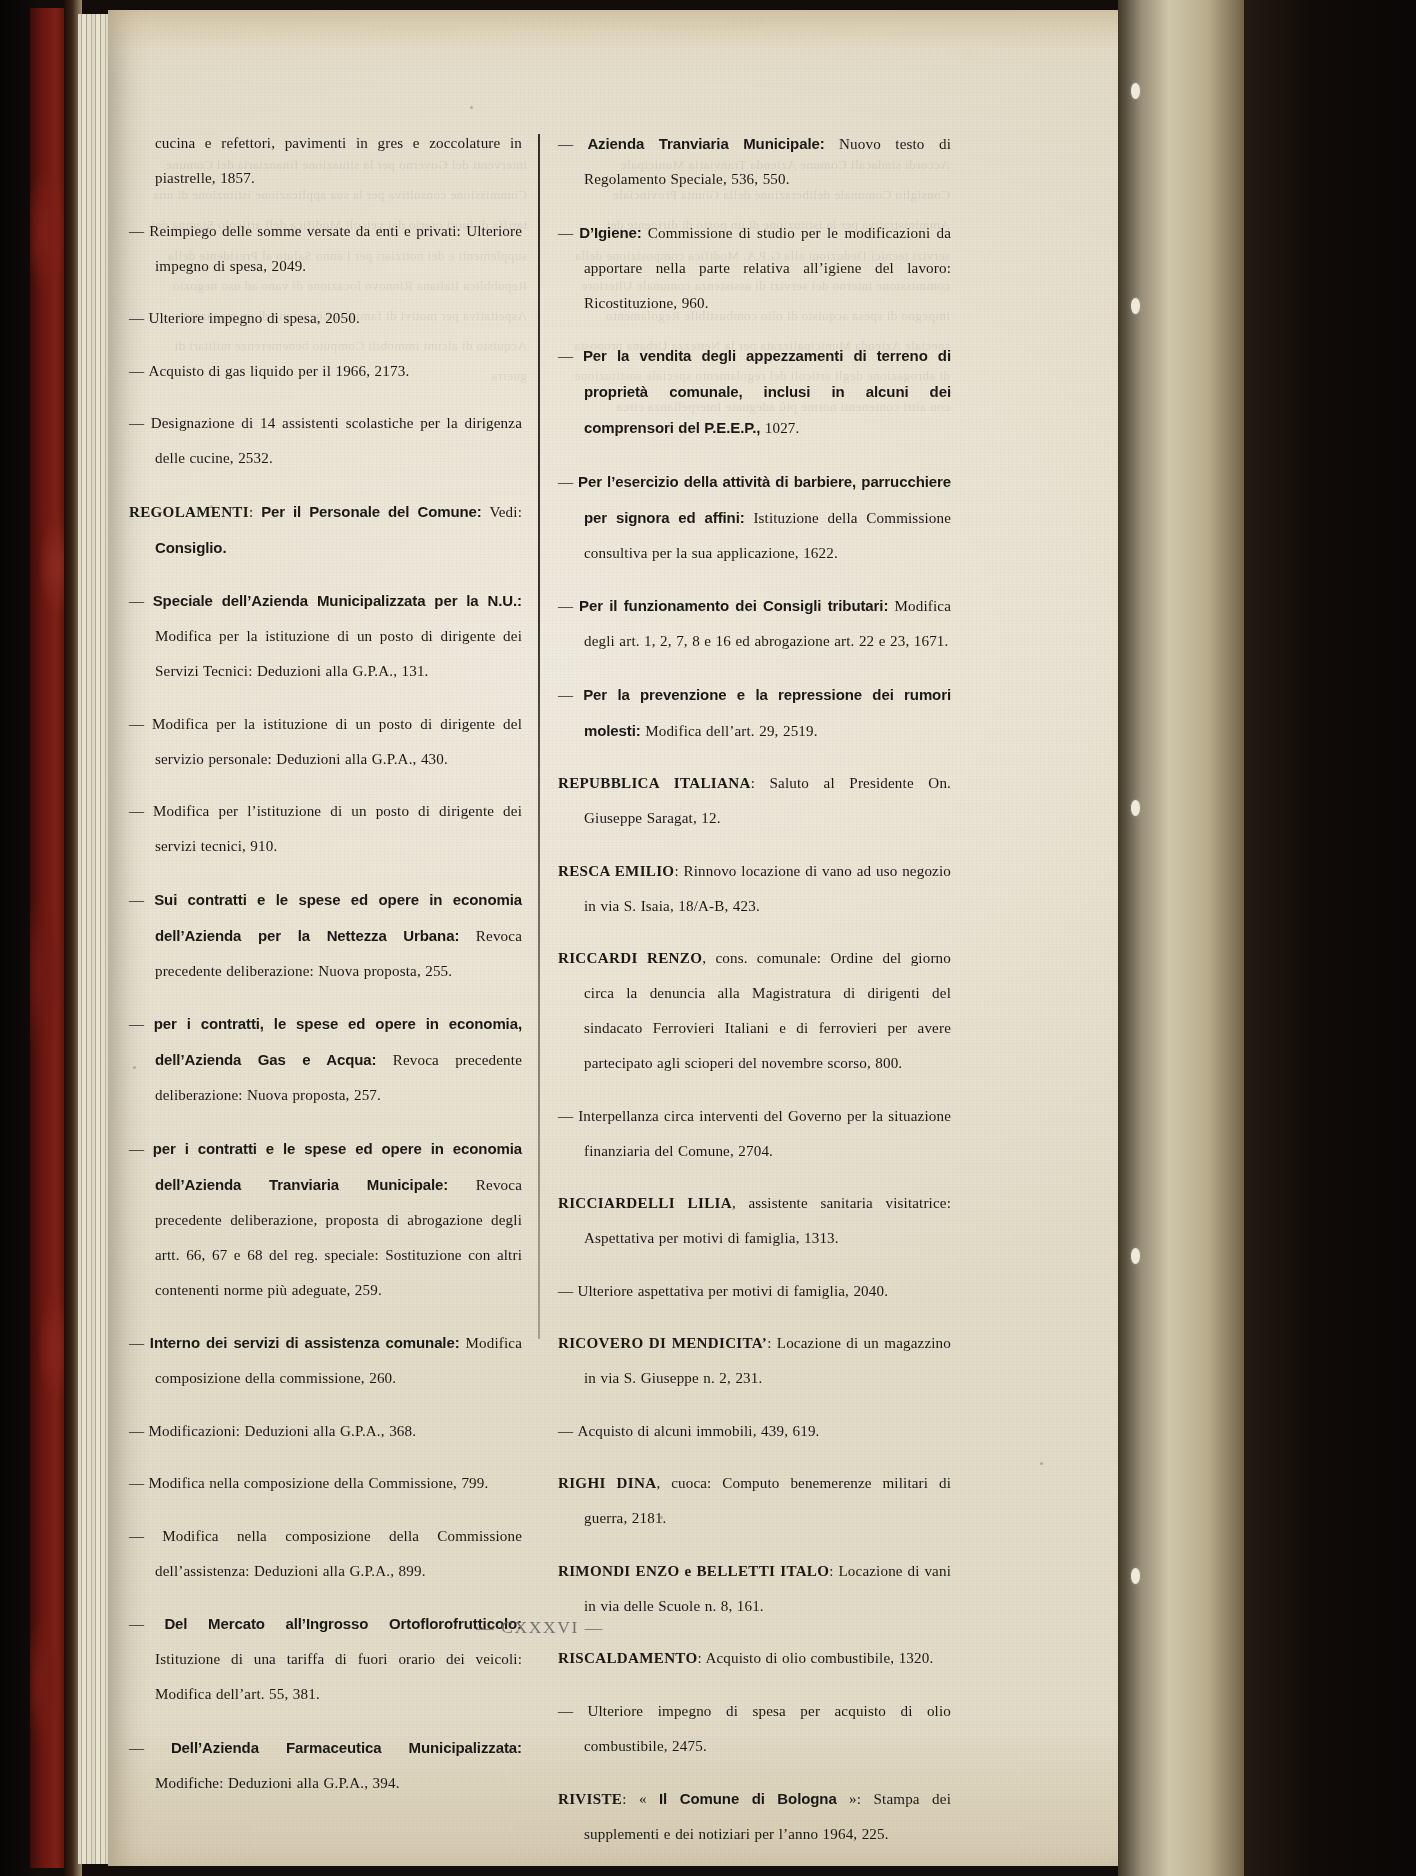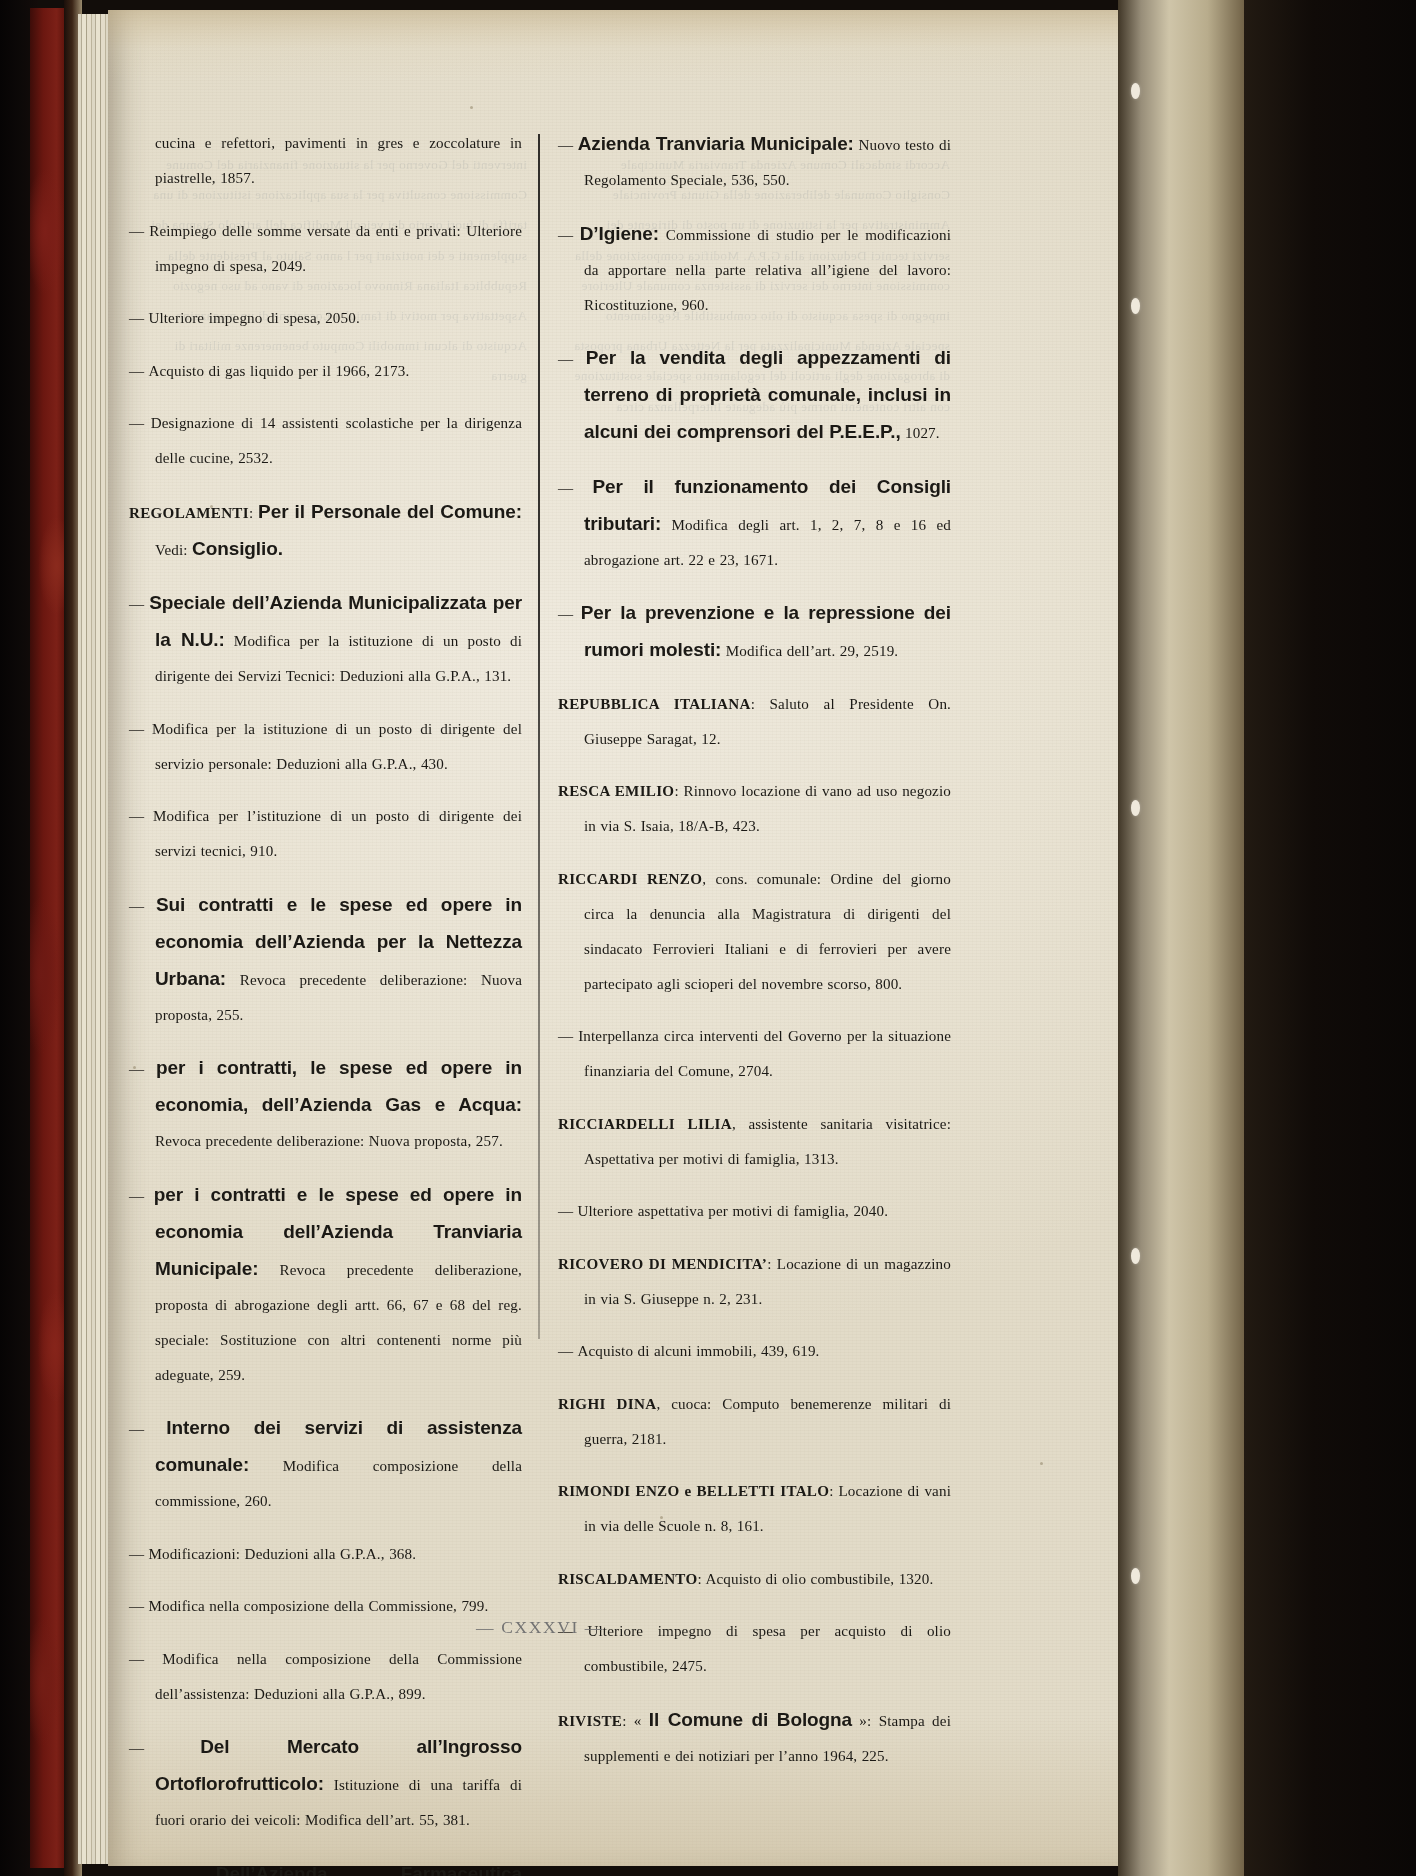--- a/index.html
+++ b/index.html
@@ -187,21 +187,21 @@
 
   
   .entry.head { padding-left: 26px; text-indent: -26px; }
 
   .dash { letter-spacing: 0; }
 
   
   b, .lemma {
     font-family: "Liberation Sans", sans-serif;
     font-weight: bold;
-    font-size: 19px;
+    font-size: 15px;
     letter-spacing: -.1px;
   }
   .caps {
     font-family: "Liberation Serif", serif;
     font-weight: bold;
     letter-spacing: .3px;
   }
 
   .folio {
     position: absolute;
@@ -256,20 +256,21 @@
         <p class="entry sub"><span class="dash">—&nbsp;</span>Modificazioni: Deduzioni alla G.P.A., 368.</p>
         <p class="entry sub"><span class="dash">—&nbsp;</span>Modifica nella composizione della Commissione, 799.</p>
         <p class="entry sub"><span class="dash">—&nbsp;</span>Modifica nella composizione della Commissione dell’assistenza: Deduzioni alla G.P.A., 899.</p>
         <p class="entry sub"><span class="dash">—&nbsp;</span><b>Del Mercato all’Ingrosso Ortoflorofrutticolo:</b> Istituzione di una tariffa di fuori orario dei veicoli: Modifica dell’art. 55, 381.</p>
         <p class="entry sub"><span class="dash">—&nbsp;</span><b>Dell’Azienda Farmaceutica Municipalizzata:</b> Modifiche: Deduzioni alla G.P.A., 394.</p>
       </div>
     <div class="col col-right" id="col-right">
         <p class="entry sub"><span class="dash">—&nbsp;</span><b>Azienda Tranviaria Municipale:</b> Nuovo testo di Regolamento Speciale, 536, 550.</p>
         <p class="entry sub"><span class="dash">—&nbsp;</span><b>D’Igiene:</b> Commissione di studio per le modificazioni da apportare nella parte relativa all’igiene del lavoro: Ricostituzione, 960.</p>
         <p class="entry sub"><span class="dash">—&nbsp;</span><b>Per la vendita degli appezzamenti di terreno di proprietà comunale, inclusi in alcuni dei comprensori del P.E.E.P.,</b> 1027.</p>
+        <p class="entry sub"><span class="dash">—&nbsp;</span><b>Per l’esercizio della attività di barbiere, parrucchiere per signora ed affini:</b> Istituzione della Commissione consultiva per la sua applicazione, 1622.</p>
         <p class="entry sub"><span class="dash">—&nbsp;</span><b>Per il funzionamento dei Consigli tributari:</b> Modifica degli art. 1, 2, 7, 8 e 16 ed abrogazione art. 22 e 23, 1671.</p>
         <p class="entry sub"><span class="dash">—&nbsp;</span><b>Per la prevenzione e la repressione dei rumori molesti:</b> Modifica dell’art. 29, 2519.</p>
         <p class="entry head"><span class="caps">REPUBBLICA ITALIANA</span>: Saluto al Presidente On. Giuseppe Saragat, 12.</p>
         <p class="entry head"><span class="caps">RESCA EMILIO</span>: Rinnovo locazione di vano ad uso negozio in via S. Isaia, 18/A-B, 423.</p>
         <p class="entry head"><span class="caps">RICCARDI RENZO</span>, cons. comunale: Ordine del giorno circa la denuncia alla Magistratura di dirigenti del sindacato Ferrovieri Italiani e di ferrovieri per avere partecipato agli scioperi del novembre scorso, 800.</p>
         <p class="entry sub"><span class="dash">—&nbsp;</span>Interpellanza circa interventi del Governo per la situazione finanziaria del Comune, 2704.</p>
         <p class="entry head"><span class="caps">RICCIARDELLI LILIA</span>, assistente sanitaria visitatrice: Aspettativa per motivi di famiglia, 1313.</p>
         <p class="entry sub"><span class="dash">—&nbsp;</span>Ulteriore aspettativa per motivi di famiglia, 2040.</p>
         <p class="entry head"><span class="caps">RICOVERO DI MENDICITA’</span>: Locazione di un magazzino in via S. Giuseppe n. 2, 231.</p>
         <p class="entry sub"><span class="dash">—&nbsp;</span>Acquisto di alcuni immobili, 439, 619.</p>

